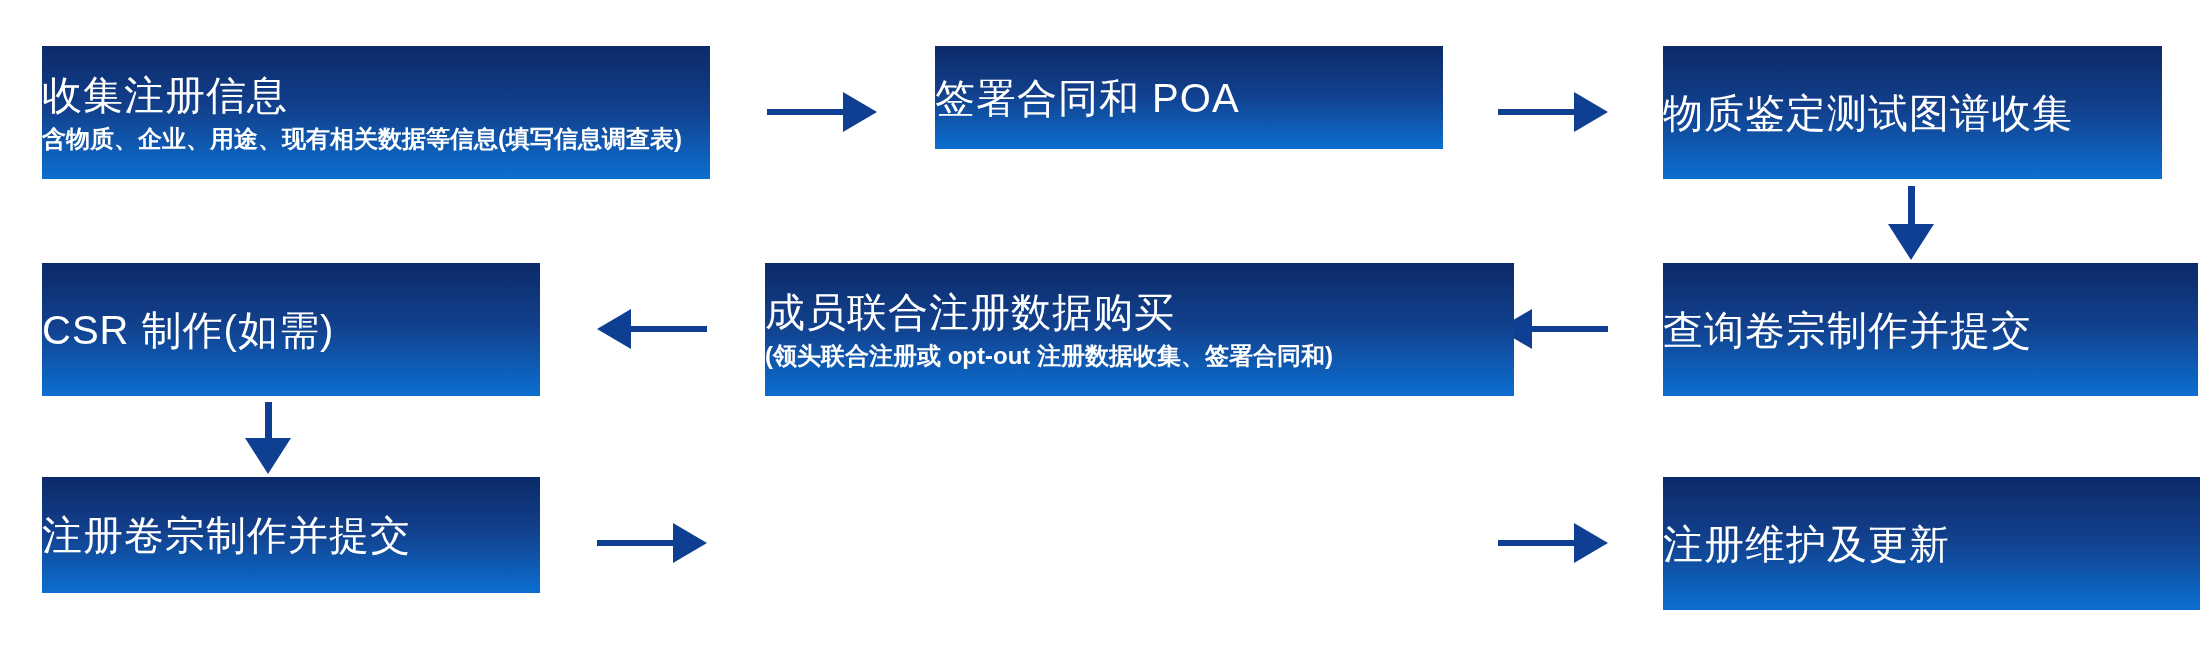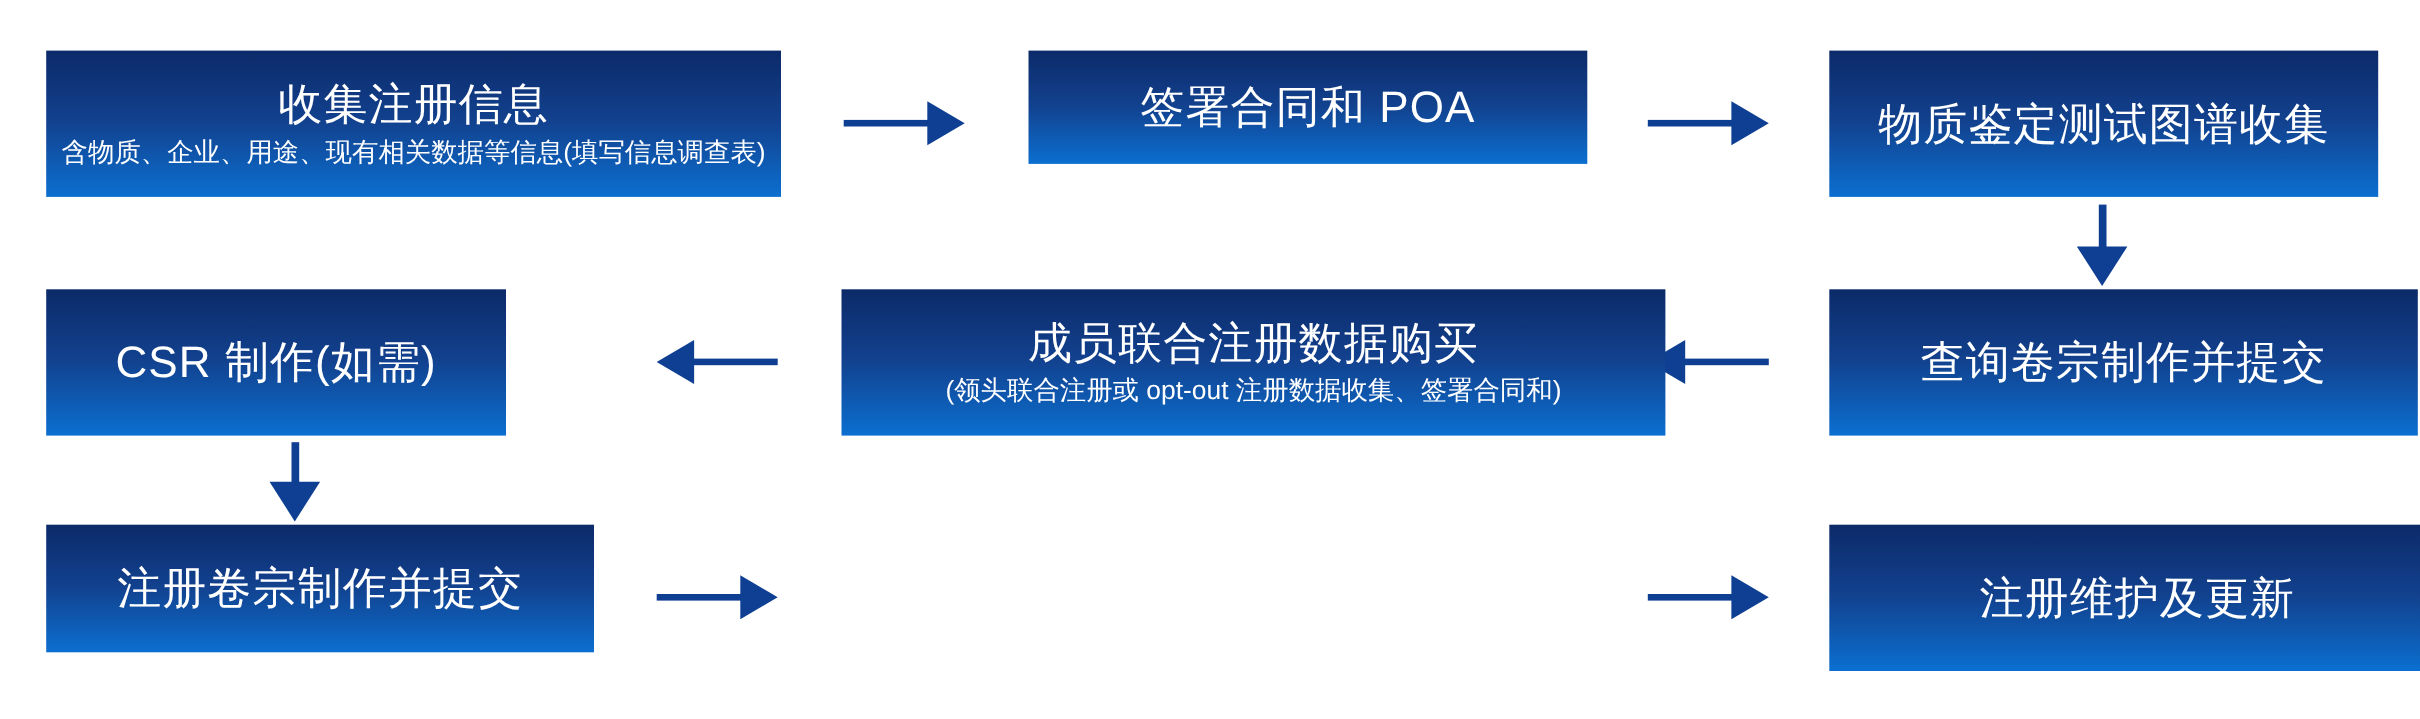--- a/index.html
+++ b/index.html
@@ -24,35 +24,35 @@
   }
   .flow-box {
     position: absolute;
     background: linear-gradient(180deg,
       var(--box-gradient-top) 0%,
       var(--box-gradient-mid) 48%,
       var(--box-gradient-bottom) 100%);
     color: var(--box-text);
     display: flex;
     flex-direction: column;
-    align-items: center;
+    align-items: flex-start;
     justify-content: center;
     text-align: center;
     gap: 7px;
   }
   .flow-box .title {
     font-size: 40px;
     font-weight: 300;
     letter-spacing: 1px;
     line-height: 1.15;
     white-space: nowrap;
   }
   .flow-box .subtitle {
     font-size: 24px;
-    font-weight: 400;
+    font-weight: 700;
     line-height: 1.15;
     white-space: nowrap;
   }
   
   .arrow-h { position: absolute; height: 40px; }
   .arrow-h .shaft {
     position: absolute; top: 17px; height: 6px; background: var(--arrow);
   }
   .arrow-h.right .shaft { left: 0; right: 31px; }
   .arrow-h.right .head {
@@ -126,21 +126,21 @@
   <div class="flow-box" style="left:765px; top:263px; width:749px; height:133px;">
     <div class="title">成员联合注册数据购买</div>
     <div class="subtitle">(领头联合注册或 opt-out 注册数据收集、签署合同和)</div>
   </div>
 
   <div class="arrow-h left" style="left:597px; top:309px; width:110px;">
     <div class="shaft"></div>
     <div class="head"></div>
   </div>
 
-  <div class="flow-box" style="left:42px; top:263px; width:418px; height:133px;">
+  <div class="flow-box" style="left:42px; top:263px; width:498px; height:133px;">
     <div class="title">CSR 制作(如需)</div>
   </div>
 
   <div class="arrow-v" style="left:245px; top:402px; height:72px;">
     <div class="shaft"></div>
     <div class="head"></div>
   </div>
 
   <div class="flow-box" style="left:42px; top:477px; width:498px; height:116px;">
     <div class="title">注册卷宗制作并提交</div>

